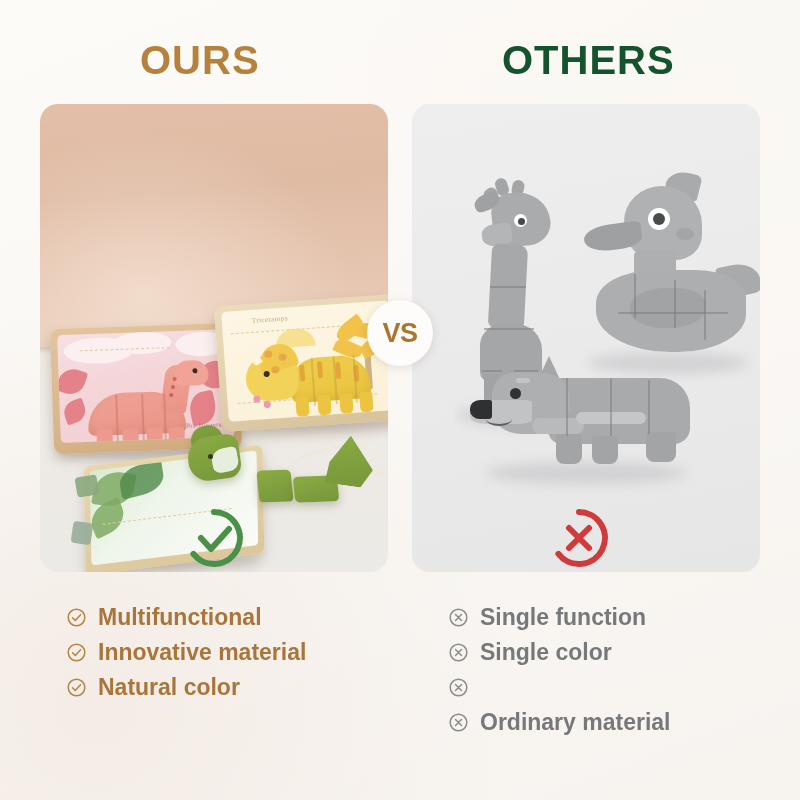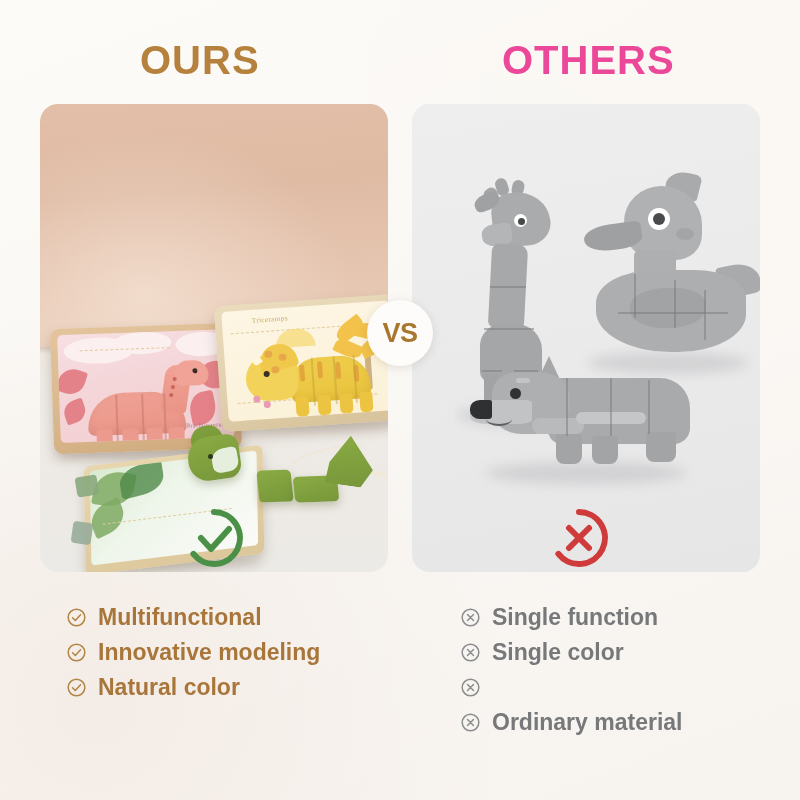--- a/index.html
+++ b/index.html
@@ -11,21 +11,21 @@
       radial-gradient(circle at 88% 12%, #fbf8f3 0%, rgba(251,248,243,0) 45%),
       linear-gradient(160deg, #fcfbf8 0%, #faf8f5 45%, #f7f3ef 100%);
     overflow:hidden;
   }
   .stage { position:relative; width:800px; height:800px; }
 
   
   .headers { position:absolute; top:38px; left:0; width:800px; height:58px; }
   .hd { position:absolute; font-size:40px; font-weight:bold; letter-spacing:1px; }
   .hd-ours   { left:140px;  color:#b5813c; }
-  .hd-others { left:502px;  color:#ec4899; }
+  .hd-others { left:502px;  color:#14532d; }
 
   
   .panel {
     position:absolute; top:104px; width:348px; height:468px;
     border-radius:18px; overflow:hidden;
   }
   .panel-ours   { left:40px; }
   .panel-others { left:412px; background:#ececed; }
 
   
@@ -247,21 +247,21 @@
   }
 
   
   .verdict{ position:absolute; top:506px; width:64px; height:64px; }
   .verdict-ok{ left:182px; }
   .verdict-no{ left:547px; }
 
   
   .features{ position:absolute; top:600px; }
   .features-left{ left:66px; }
-  .features-right{ left:460px; }
+  .features-right{ left:448px; }
   .frow{ display:flex; align-items:center; height:35px;font-weight:bold; }
   .frow .fico{ width:21px; height:21px; margin-right:11px; flex:0 0 21px; }
   .frow .ftxt{ font-size:23px; line-height:1; }
   .features-left  .ftxt{ color:#a8763a; }
   .features-right .ftxt{ color:#77787a; }
 </style>
 </head>
 <body>
 
 <div class="stage">
@@ -462,21 +462,21 @@
     </div>
 
 
     <div class="frow">
       <span class="fico">
         <svg viewBox="0 0 24 24" width="21" height="21">
           <circle cx="12" cy="12" r="9.5" fill="none" stroke="#b08545" stroke-width="1.7"></circle>
           <path d="M7.5 12.2 l3.1 3.2 l6 -6.6" fill="none" stroke="#b08545" stroke-width="1.7" stroke-linecap="round" stroke-linejoin="round"></path>
         </svg>
       </span>
-      <span class="ftxt">Innovative modeling</span>
+      <span class="ftxt">Innovative material</span>
     </div>
 
     <div class="frow">
       <span class="fico">
         <svg viewBox="0 0 24 24" width="21" height="21">
           <circle cx="12" cy="12" r="9.5" fill="none" stroke="#b08545" stroke-width="1.7"></circle>
           <path d="M7.5 12.2 l3.1 3.2 l6 -6.6" fill="none" stroke="#b08545" stroke-width="1.7" stroke-linecap="round" stroke-linejoin="round"></path>
         </svg>
       </span>
       <span class="ftxt">Natural color</span>

